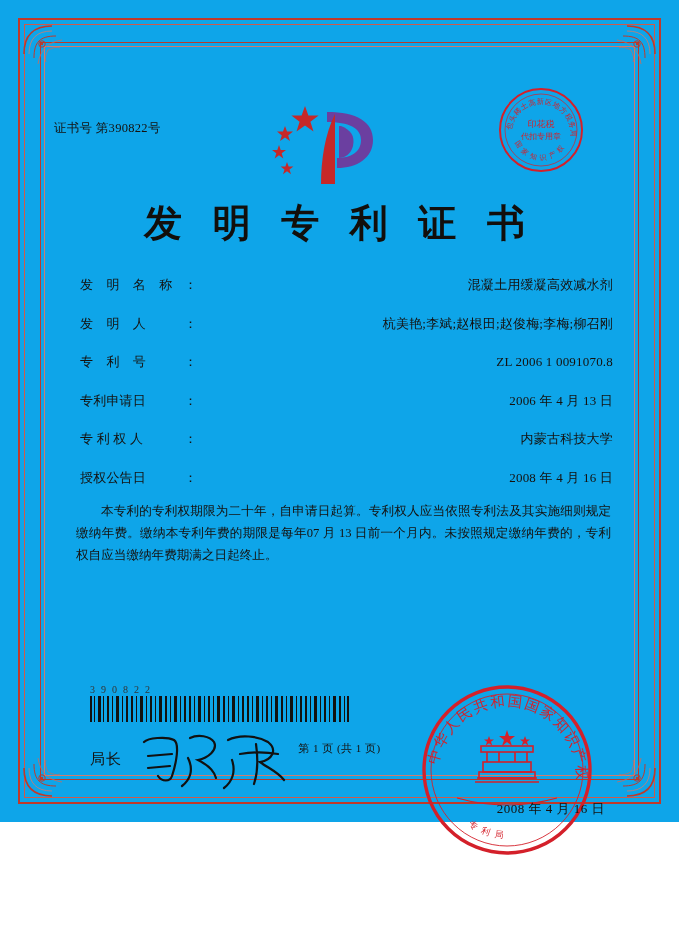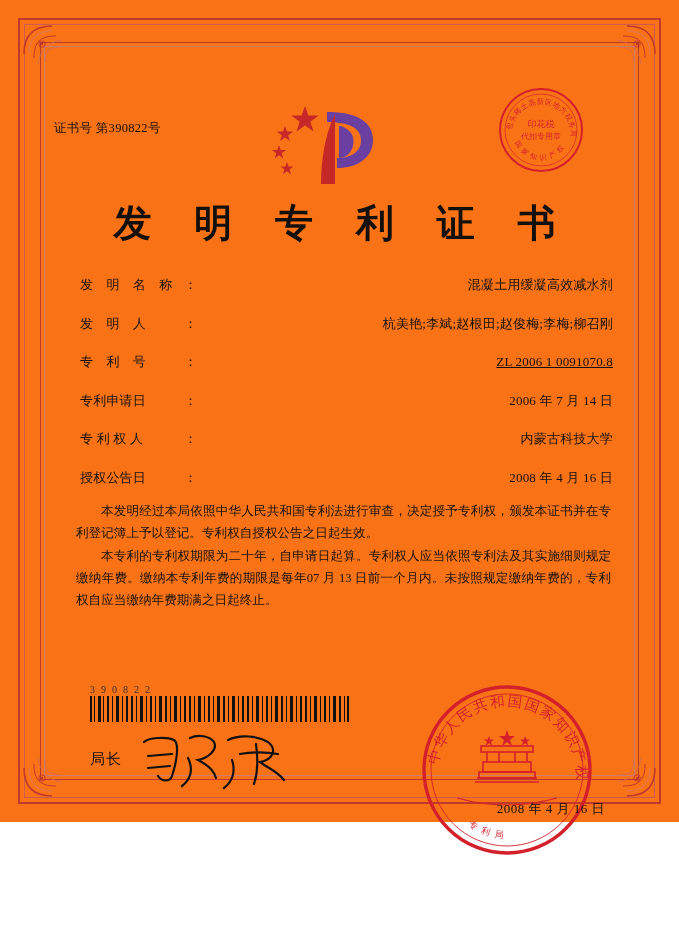--- a/index.html
+++ b/index.html
@@ -10,21 +10,21 @@
     width: 679px;
     height: 930px;
     background: #ffffff;
     font-family: "Liberation Serif", serif;
     overflow: hidden;
   }
   .page {
     position: relative;
     width: 679px;
     height: 822px;
-    background: #f97316;
+    background: #0ea5e9;
   }
   
   .frame-outer {
     position: absolute;
     left: 18px;
     top: 18px;
     right: 18px;
     bottom: 18px;
     border: 2px solid #c0392b;
     box-sizing: border-box;
@@ -97,21 +97,21 @@
   .title {
     position: absolute;
     left: 0;
     right: 0;
     top: 150px;
     text-align: center;
     font-size: 38px;
     font-weight: bold;
     letter-spacing: 10px;
     color: #120f0c;
-    font-family: Liberation Mono, monospace;
+    font-family: Liberation Sans, sans-serif;
   }
   
   .fields {
     position: absolute;
     left: 34px;
     right: 20px;
     top: 228px;
   }
   .field-row {
     display: flex;
@@ -128,21 +128,21 @@
   }
   .field-colon {
     flex: 0 0 10px;
     text-align: left;
   }
   .field-value {
     flex: 1 1 auto;
     letter-spacing: 0.2px;
     text-align: right;
   }
-  .field-value.lat { font-family: "Liberation Serif", serif; text-decoration: underline; }
+  .field-value.lat { font-family: "Liberation Serif", serif; }
 
   
   .body-text {
     position: absolute;
     left: 30px;
     right: 22px;
     top: 452px;
     font-size: 12.6px;
     line-height: 22px;
     color: #15110e;
@@ -334,36 +334,35 @@
         <span class="field-value">杭美艳;李斌;赵根田;赵俊梅;李梅;柳召刚</span>
       </div>
       <div class="field-row">
         <span class="field-label">专　利　号</span>
         <span class="field-colon">：</span>
         <span class="field-value lat">ZL 2006 1 0091070.8</span>
       </div>
       <div class="field-row">
         <span class="field-label">专利申请日</span>
         <span class="field-colon">：</span>
-        <span class="field-value">2006 年 7 月 14 日</span>
+        <span class="field-value">2006 年 4 月 13 日</span>
       </div>
       <div class="field-row">
         <span class="field-label">专 利 权 人</span>
         <span class="field-colon">：</span>
         <span class="field-value">内蒙古科技大学</span>
       </div>
       <div class="field-row">
         <span class="field-label">授权公告日</span>
         <span class="field-colon">：</span>
         <span class="field-value">2008 年 4 月 16 日</span>
       </div>
     </div>
 
     <div class="body-text">
-      <p>本发明经过本局依照中华人民共和国专利法进行审查，决定授予专利权，颁发本证书并在专利登记簿上予以登记。专利权自授权公告之日起生效。</p>
       <p>本专利的专利权期限为二十年，自申请日起算。专利权人应当依照专利法及其实施细则规定缴纳年费。缴纳本专利年费的期限是每年07 月 13 日前一个月内。未按照规定缴纳年费的，专利权自应当缴纳年费期满之日起终止。</p>
     </div>
 
     <div class="barcode">
       <svg width="260" height="26" viewBox="0 0 260 26" preserveAspectRatio="none">
         <g fill="#111">
           <rect x="0" y="0" width="2" height="26"></rect>
             <rect x="4" y="0" width="1" height="26"></rect>
           <rect x="8" y="0" width="3" height="26"></rect>
             <rect x="13" y="0" width="1" height="26"></rect>
@@ -467,15 +466,16 @@
           <polygon points="90,50 92,56 98,56 93,60 95,66 90,62 85,66 87,60 82,56 88,56"></polygon>
           <polygon points="72,56 73.3,59.5 77,59.5 74,61.8 75.2,65.4 72,63.2 68.8,65.4 70,61.8 67,59.5 70.7,59.5"></polygon>
           <polygon points="108,56 109.3,59.5 113,59.5 110,61.8 111.2,65.4 108,63.2 104.8,65.4 106,61.8 103,59.5 106.7,59.5"></polygon>
         </g>
         <path d="M40 118 Q90 132 140 118" fill="none" stroke="#d4202a" stroke-width="1.2"></path>
       </svg>
     </div>
 
     <div class="issue-date">2008 年 4 月 16 日</div>
 
+    <div class="page-num">第 1 页 (共  1 页)</div>
 
   </div>
 </div>
 
 </body></html>

